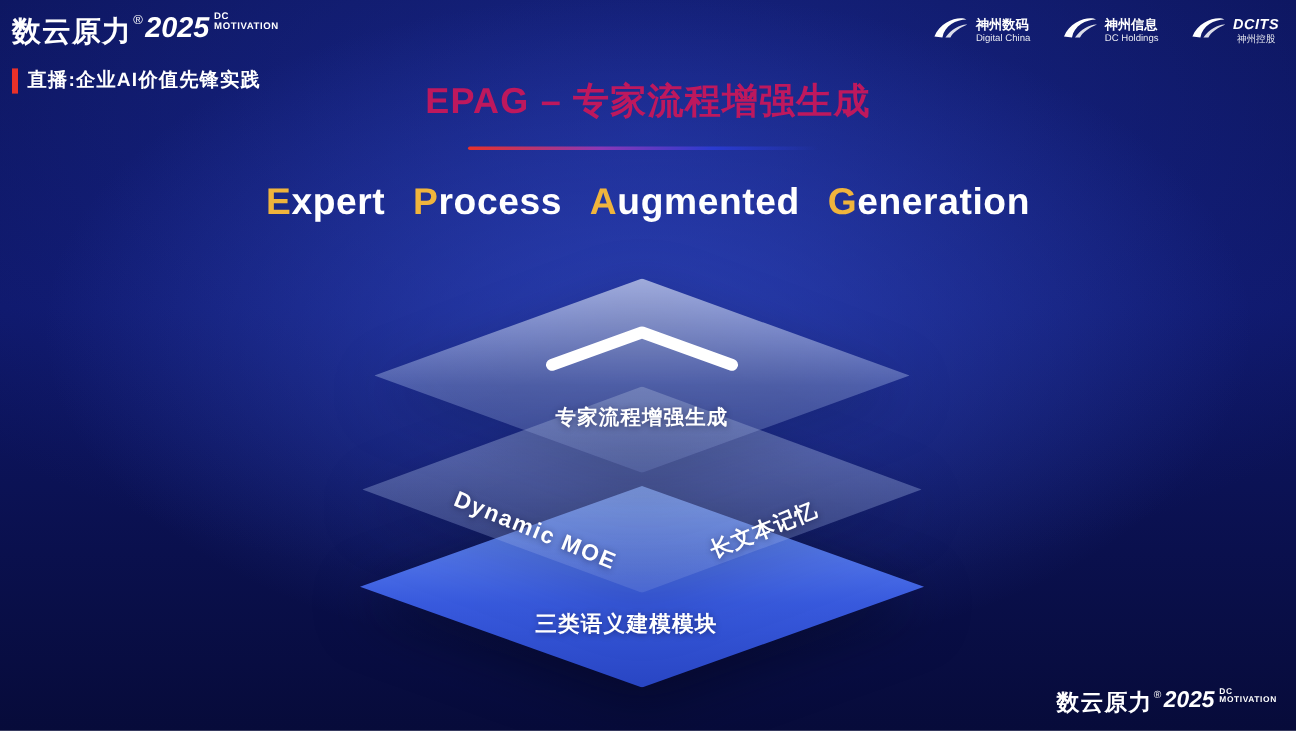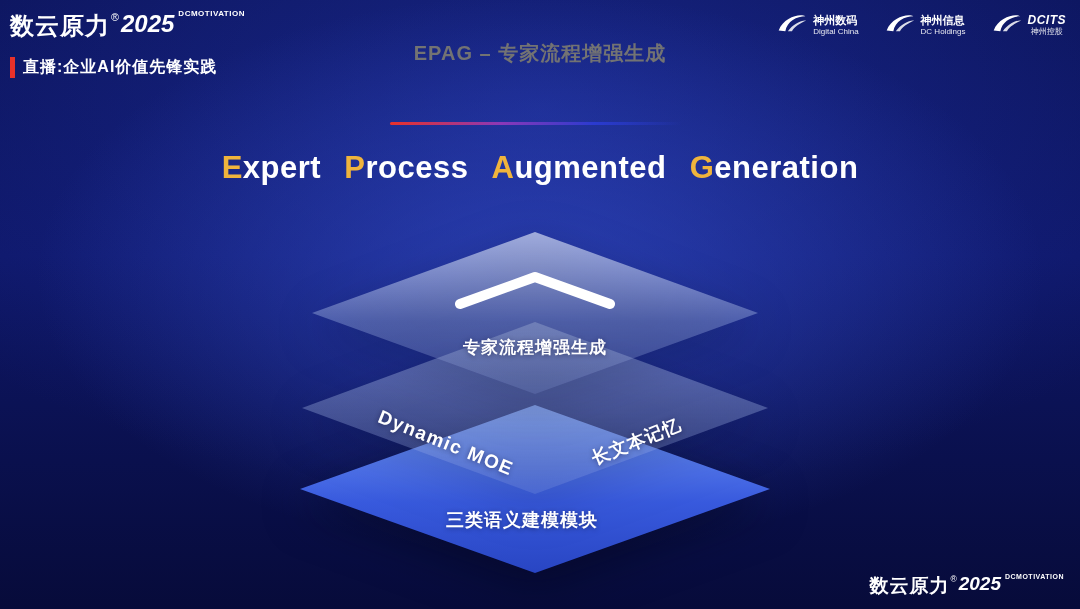--- a/index.html
+++ b/index.html
@@ -13,45 +13,45 @@
       radial-gradient(ellipse 1000px 520px at 50% 18%, rgba(38,58,185,0.45), rgba(0,0,0,0) 75%),
       linear-gradient(180deg, #0b1358 0%, #0e1768 42%, #070b3a 100%);
   }
   .abs { position: absolute; }
 
   
   .brand { display: flex; align-items: flex-start; white-space: nowrap; }
   .brand .cn { font-weight: 800; letter-spacing: 1px; }
   .brand .reg { font-size: 0.45em; margin: 0 2px 0 1px; position: relative; top: 1px; }
   .brand .year { font-weight: 800; font-style: italic; letter-spacing: 0; }
-  .brand .tag { display: flex; flex-direction: row; justify-content: center; margin-left: 4px; line-height: 1.05; }
+  .brand .tag { display: flex; flex-direction: column; justify-content: center; margin-left: 4px; line-height: 1.05; }
   .brand .tag span { font-size: 8px; font-weight: 700; letter-spacing: 0.5px; }
   .brand-lg { font-size: 24px; }
   .brand-sm { font-size: 19px; }
   .brand-sm .tag span { font-size: 7px; }
 
   
   .live-label {
     top: 57px; left: 10px;
     font-size: 16px; font-weight: 700; letter-spacing: 1px;
     border-left: 5px solid #e8312a; padding-left: 8px;
   }
   .logo-row { top: 12px; right: 14px; display: flex; gap: 26px; align-items: center; }
   .logo-item { display: flex; align-items: center; gap: 6px; }
   .logo-text { display: flex; flex-direction: column; line-height: 1.15; }
   .logo-text .l1 { font-size: 11px; font-weight: 700; }
   .logo-text .l1.it { font-style: italic; font-size: 12px; letter-spacing: 0.5px; }
   .logo-text .l2 { font-size: 8px; opacity: 0.9; text-align: center; }
 
   
   .heading {
-    top: 40px; left: 0; width: 100%;
+    top: 64px; left: 0; width: 100%;
     text-align: center;
-    font-size: 20px; font-weight: 800; letter-spacing: 1px;
-    color: #737373;
+    font-size: 30px; font-weight: 800; letter-spacing: 1px;
+    color: #be185d;
   }
   .divider {
     top: 122px; left: 390px; width: 292px; height: 3px;
     background: linear-gradient(90deg, #e8312a 0%, #8a38b8 38%, #2a3bd0 70%, rgba(22,40,150,0) 100%);
     border-radius: 2px;
   }
   .subtitle {
     top: 150px; left: 0; width: 100%;
     text-align: center;
     font-size: 31px; font-weight: 600; letter-spacing: 0.5px;

